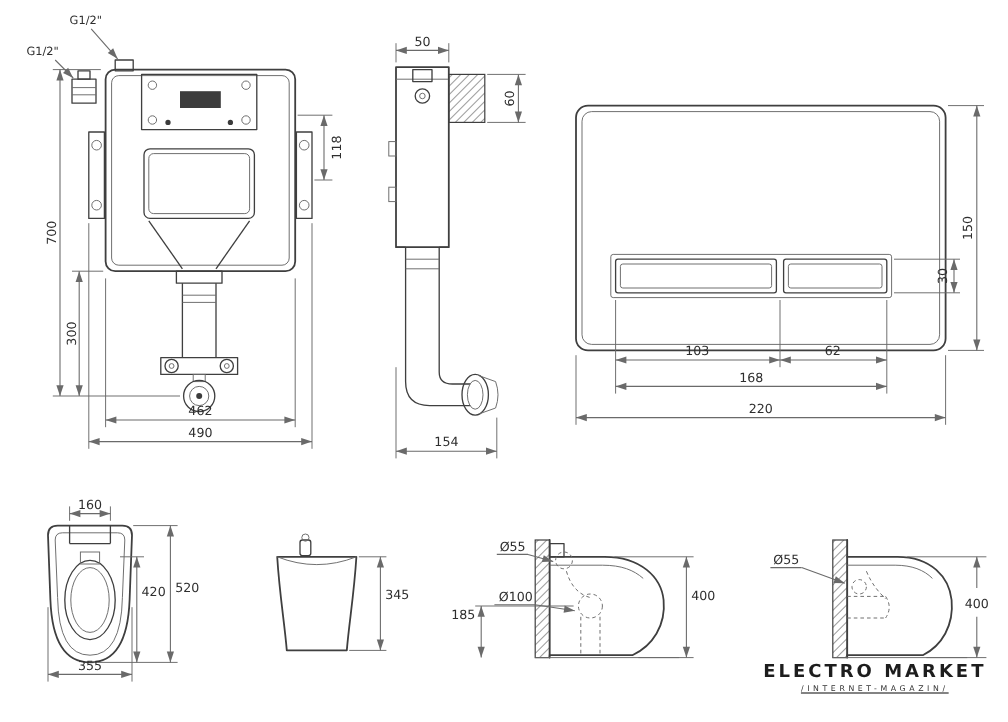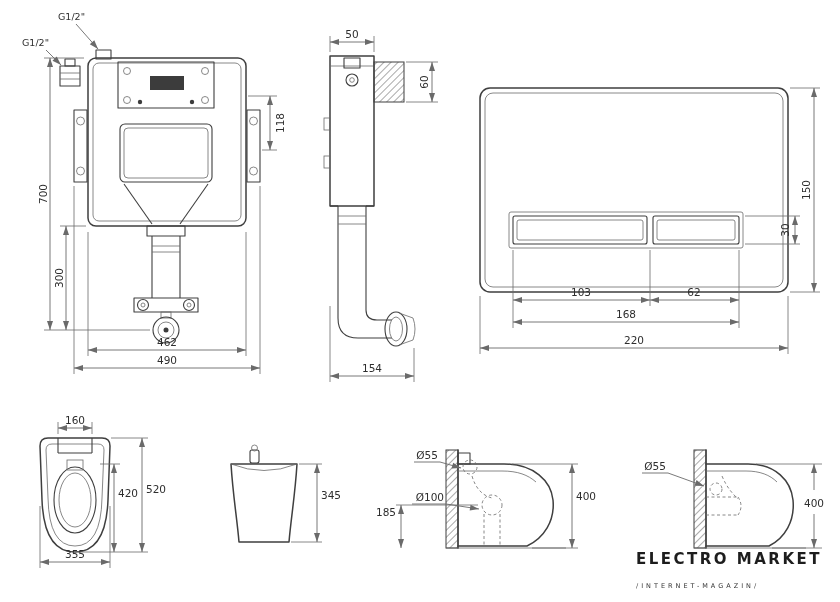--- a/index.html
+++ b/index.html
@@ -8,23 +8,23 @@
   svg{position:absolute;left:0;top:0;}
   svg text{font-family:"DejaVu Sans",sans-serif;font-size:10.5px;fill:#2e2e2e;}
   svg text.small{font-size:9.5px;}
   .outline{fill:none;stroke:#3f3f3f;stroke-width:1.5;stroke-linejoin:round;stroke-linecap:round;}
   .med{fill:none;stroke:#3f3f3f;stroke-width:1.1;stroke-linejoin:round;}
   .thin{fill:none;stroke:#6a6a6a;stroke-width:0.8;}
   .dim{fill:none;stroke:#6a6a6a;stroke-width:0.9;}
   .dash2{stroke-dasharray:3 2.5;}
   .hatch-fill{fill:url(#hatch);stroke:#3f3f3f;stroke-width:1;}
   .darkfill{fill:#3c3c3c;stroke:none;}
-  .logo{position:absolute;left:636px;top:550px;width:186px;text-align:left;color:#1d1d1d;}
+  .logo{position:absolute;left:636px;top:550px;width:186px;text-align:center;color:#1d1d1d;}
   .logo-title{font-weight:bold;font-size:15px;letter-spacing:2.5px;white-space:nowrap;}
-  .logo-sub{margin-top:14px;font-size:6.5px;letter-spacing:3px;color:#333;white-space:nowrap;}
+  .logo-sub{margin-top:2px;font-size:6.5px;letter-spacing:3px;color:#333;white-space:nowrap;text-decoration:underline;}
 </style>
 </head>
 <body>
 
 <div class="canvas">
 <svg width="840" height="602" viewBox="0 0 840 602">
   <defs>
     <marker id="mE" markerWidth="12" markerHeight="8" refX="10.5" refY="4" orient="auto" markerUnits="userSpaceOnUse">
       <path d="M1.5,1 L10.5,4 L1.5,7 Z" fill="#6a6a6a"></path>
     </marker>

